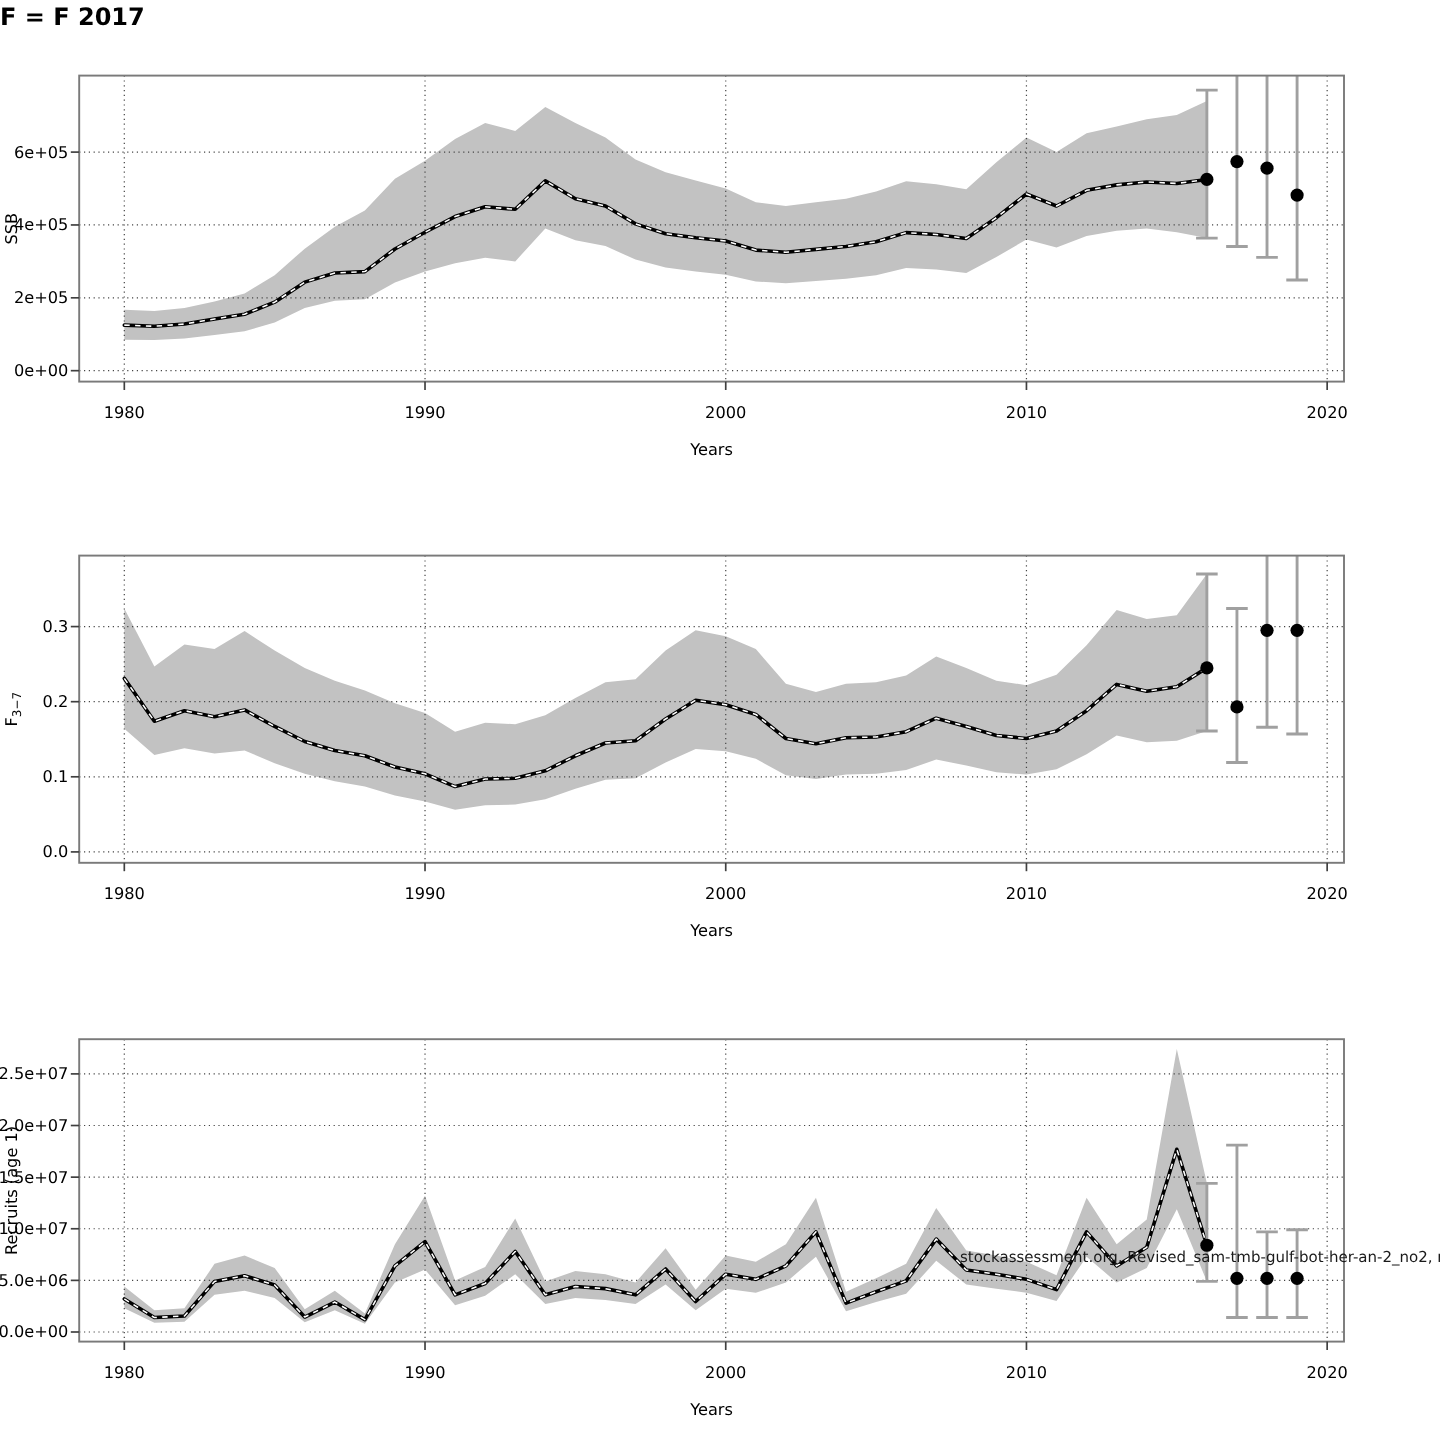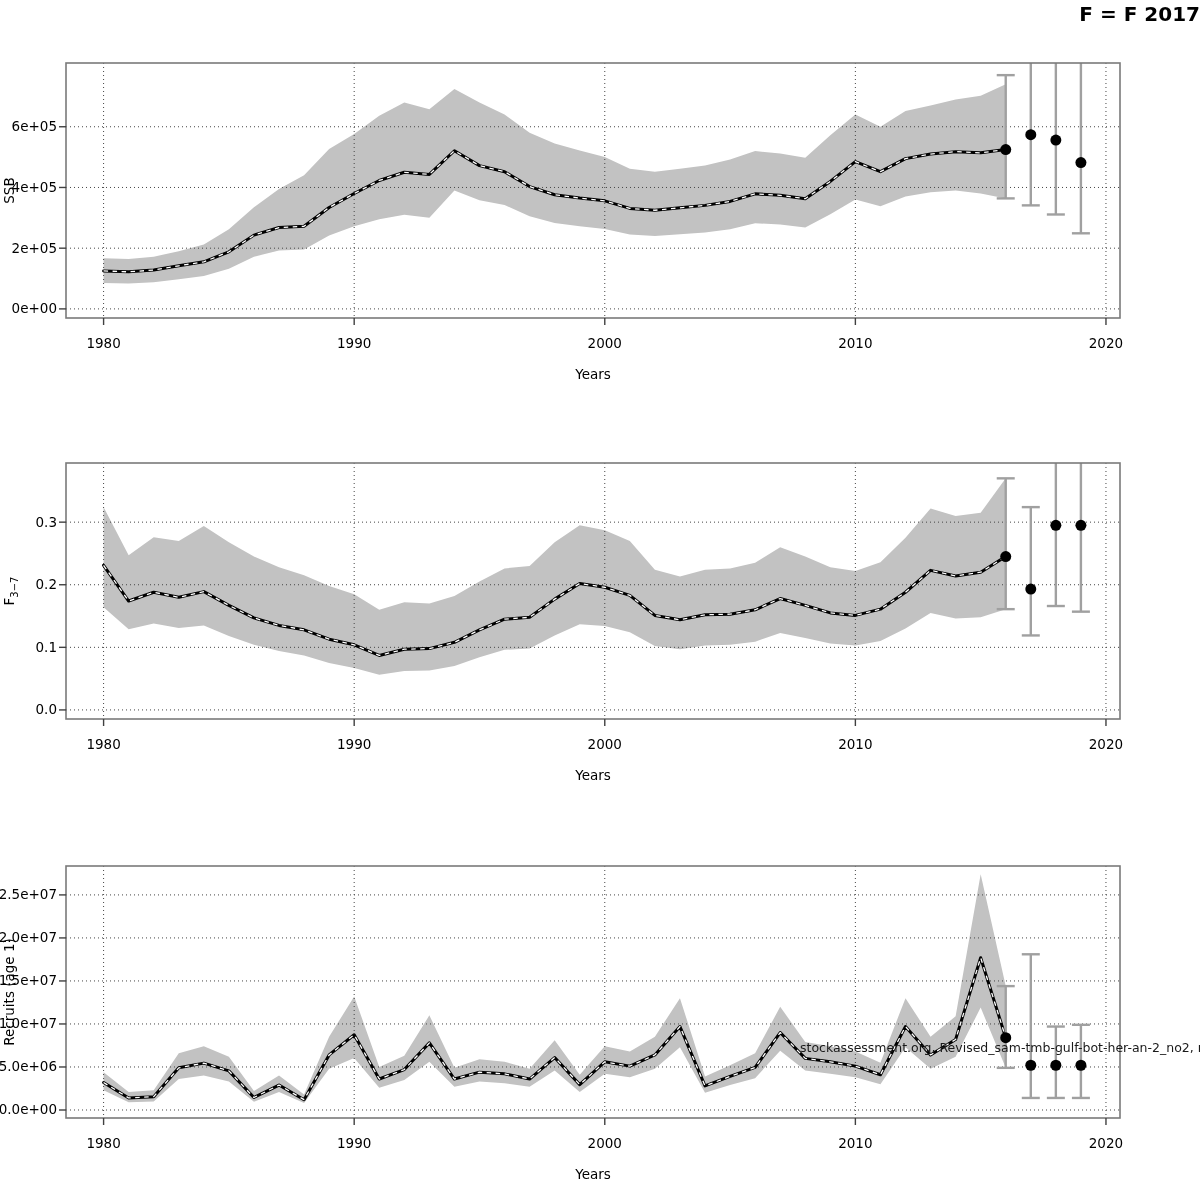--- a/index.html
+++ b/index.html
@@ -1,17 +1,17 @@
 <!DOCTYPE html>
 <html><head>
 <meta charset="utf-8">
 <style>
   html,body{margin:0;padding:0;background:#ffffff;width:1200px;height:1200px;overflow:hidden;}
   body{font-family:"DejaVu Sans","Liberation Sans",sans-serif;position:relative;}
-  .title{position:absolute;top:2px;left:0;width:1200px;text-align:right;
+  .title{position:absolute;top:2px;left:0;width:1200px;text-align:left;
          font-size:20px;font-weight:bold;color:#000;}
   .panel{position:absolute;left:0;width:1200px;height:360px;}
   #panel-ssb{top:40px;}
   #panel-f{top:440px;}
   #panel-rec{top:840px;}
   svg{display:block;}
 </style>
 </head>
 <body>
 

